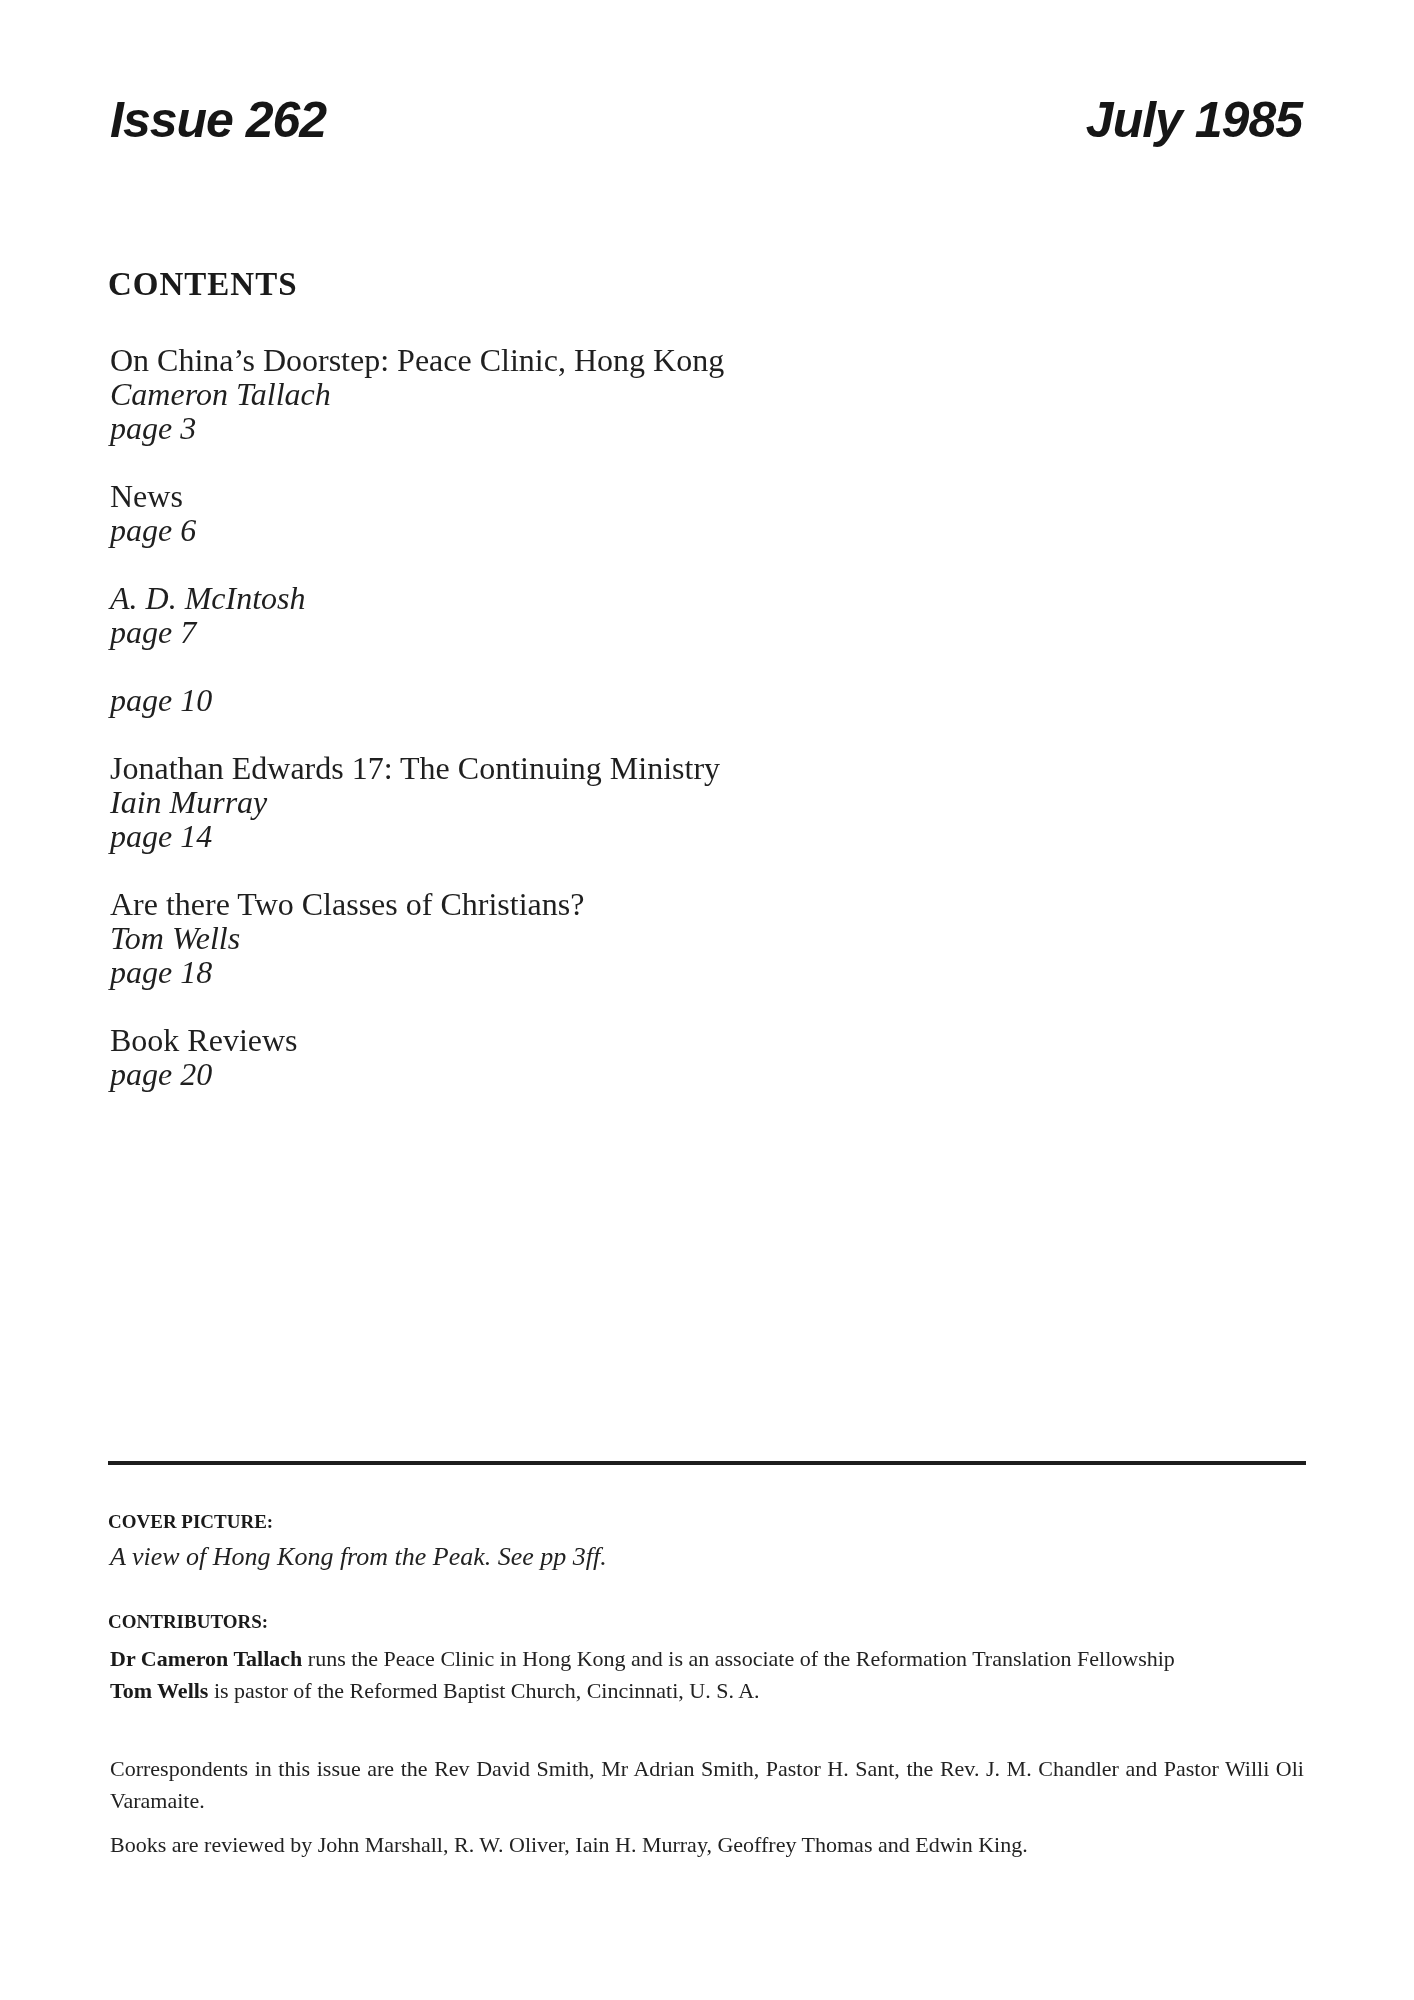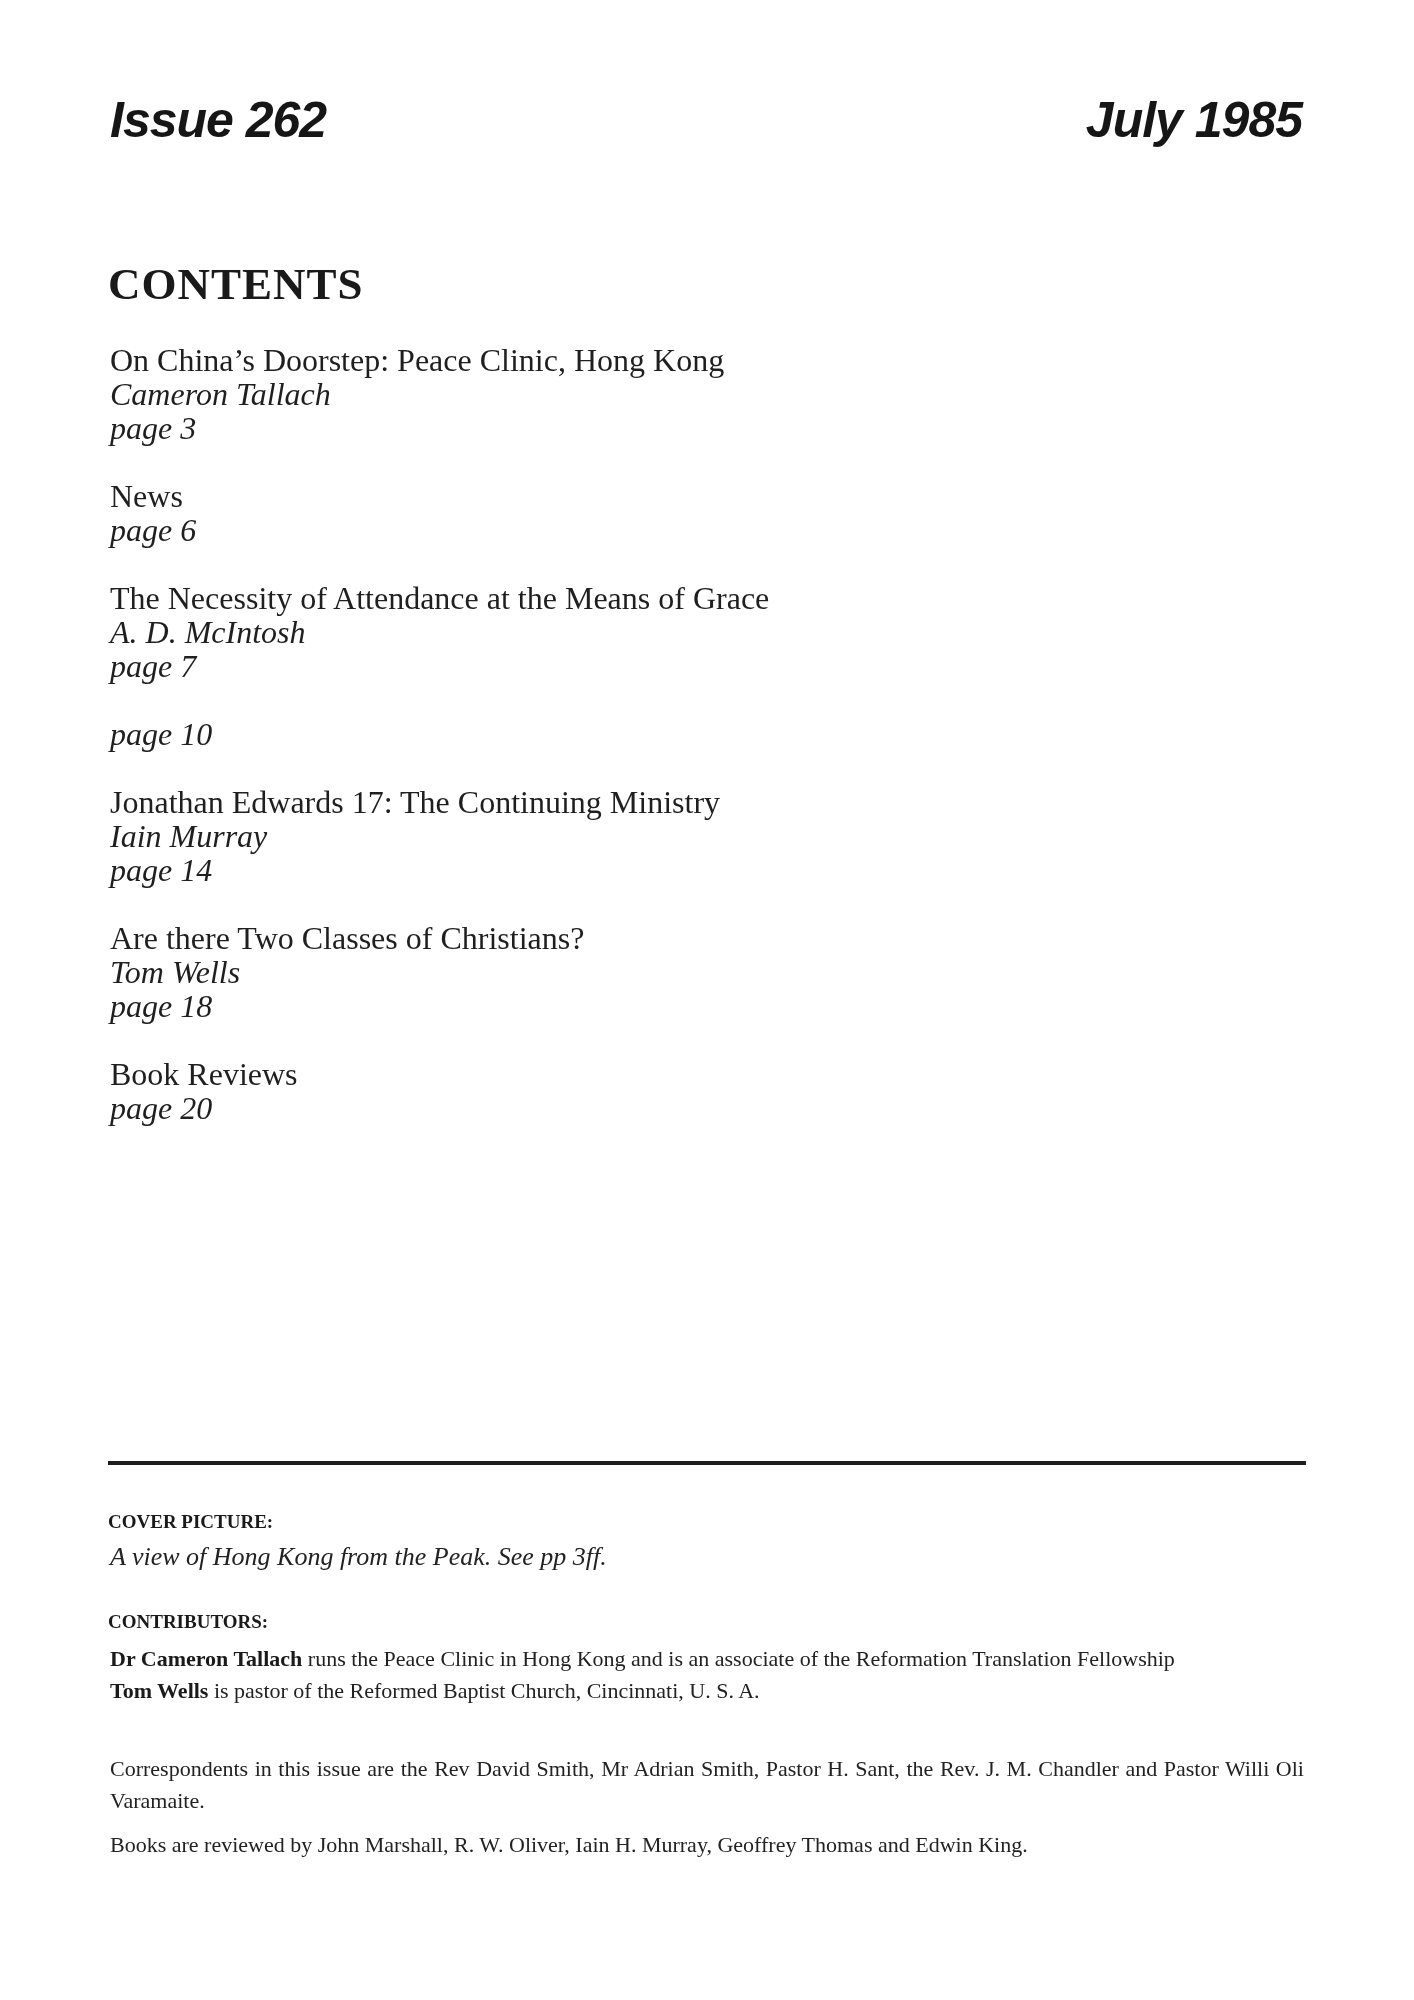--- a/index.html
+++ b/index.html
@@ -33,21 +33,21 @@
   .masthead-issue { left: 110px; }
   .masthead-date  { right: 112px; }
 
   
   .contents-heading {
     position: absolute;
     left: 108px;
     top: 268px;
     margin: 0;
     font-weight: 700;
-    font-size: 45px;
+    font-size: 33px;
     line-height: 33px;
     letter-spacing: 1px;
     color: #1a1a1a;
     text-align: right;
   }
 
   
   .toc {
     position: absolute;
     left: 110px;
@@ -129,21 +129,20 @@
       <div class="toc-title">On China’s Doorstep: Peace Clinic, Hong Kong</div>
       <div class="toc-author">Cameron Tallach</div>
       <div class="toc-page">page 3</div>
     </div>
     <div class="toc-entry">
       <div class="toc-title">News</div>
       <div class="toc-author"></div>
       <div class="toc-page">page 6</div>
     </div>
     <div class="toc-entry">
-      <div class="toc-title">The Necessity of Attendance at the Means of Grace</div>
       <div class="toc-author">A. D. McIntosh</div>
       <div class="toc-page">page 7</div>
     </div>
     <div class="toc-entry">
       <div class="toc-author"></div>
       <div class="toc-page">page 10</div>
     </div>
     <div class="toc-entry">
       <div class="toc-title">Jonathan Edwards 17: The Continuing Ministry</div>
       <div class="toc-author">Iain Murray</div>

